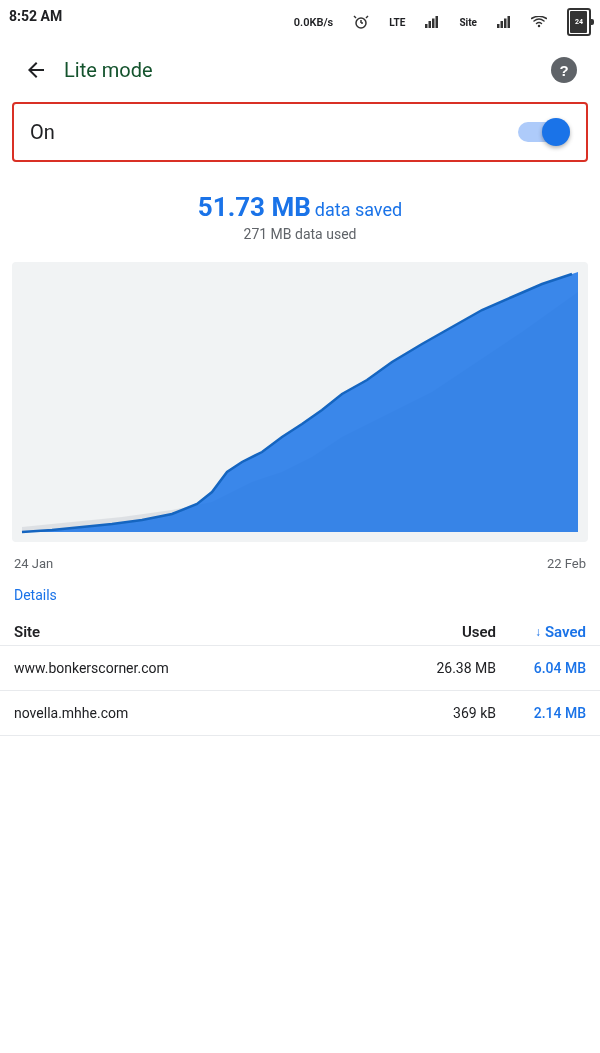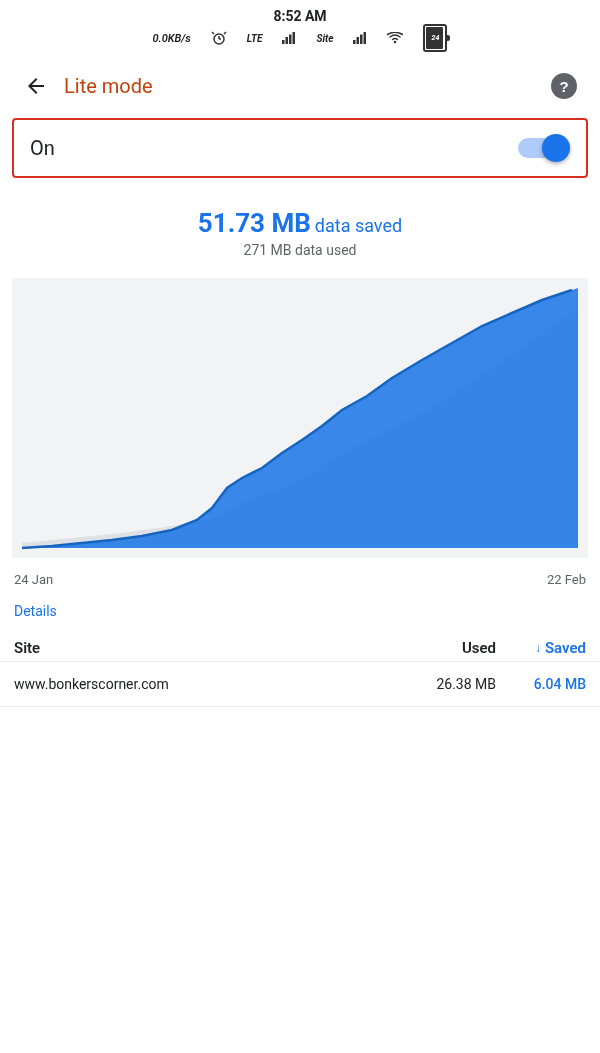--- a/index.html
+++ b/index.html
@@ -9,34 +9,32 @@
       min-height: 1053px;
       font-family: 'Roboto', Arial, sans-serif;
       background: #fff;
       color: #202124;
     }
 
     
     .status-bar {
       display: flex;
       justify-content: space-between;
-      align-items: center;
+      align-items: flex-start;
       padding: 8px 9px 6px;
       font-size: 13px;
       font-weight: 600;
       background: #fff;
-      flex-direction: column;
     }
     .status-left { font-size: 14px; font-weight: 700; }
     .status-right {
       display: flex;
       align-items: center;
       gap: 20px;
       font-size: 11px;
-      font-style: italic;
     }
     .battery-icon {
       display: inline-flex;
       align-items: center;
       justify-content: center;
       border: 2px solid #333;
       border-radius: 3px;
       width: 24px;
       height: 28px;
       position: relative;
@@ -80,21 +78,21 @@
       justify-content: center;
       cursor: pointer;
       border: none;
       background: none;
     }
     .header-title {
       flex: 1;
       font-size: 20px;
       font-weight: 400;
       margin-left: 8px;
-      color: #c2410c;
+      color: #14532d;
     }
     .help-btn {
       width: 40px;
       height: 40px;
       display: flex;
       align-items: center;
       justify-content: center;
       cursor: pointer;
       border: none;
       background: none;
@@ -412,13 +410,18 @@
     <span>Saved</span>
   </span>
 </div>
 
 <div id="table-rows">
     <div class="table-row">
     <span class="td-site">www.bonkerscorner.com</span>
     <span class="td-used">26.38 MB</span>
     <span class="td-saved">6.04 MB</span>
   </div>
+    <div class="table-row">
+    <span class="td-site">novella.mhhe.com</span>
+    <span class="td-used">369 kB</span>
+    <span class="td-saved">2.14 MB</span>
+  </div>
   </div>
 
 </body></html>

